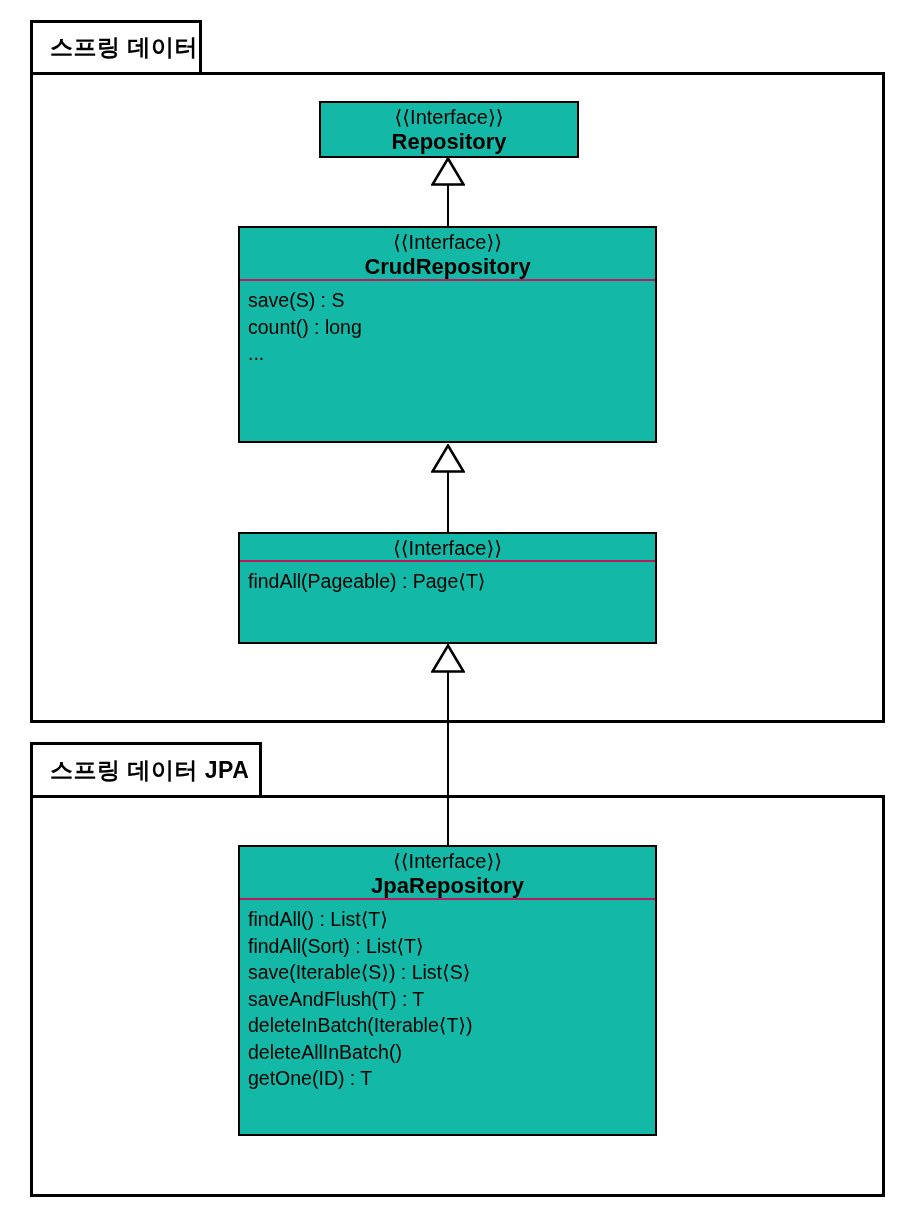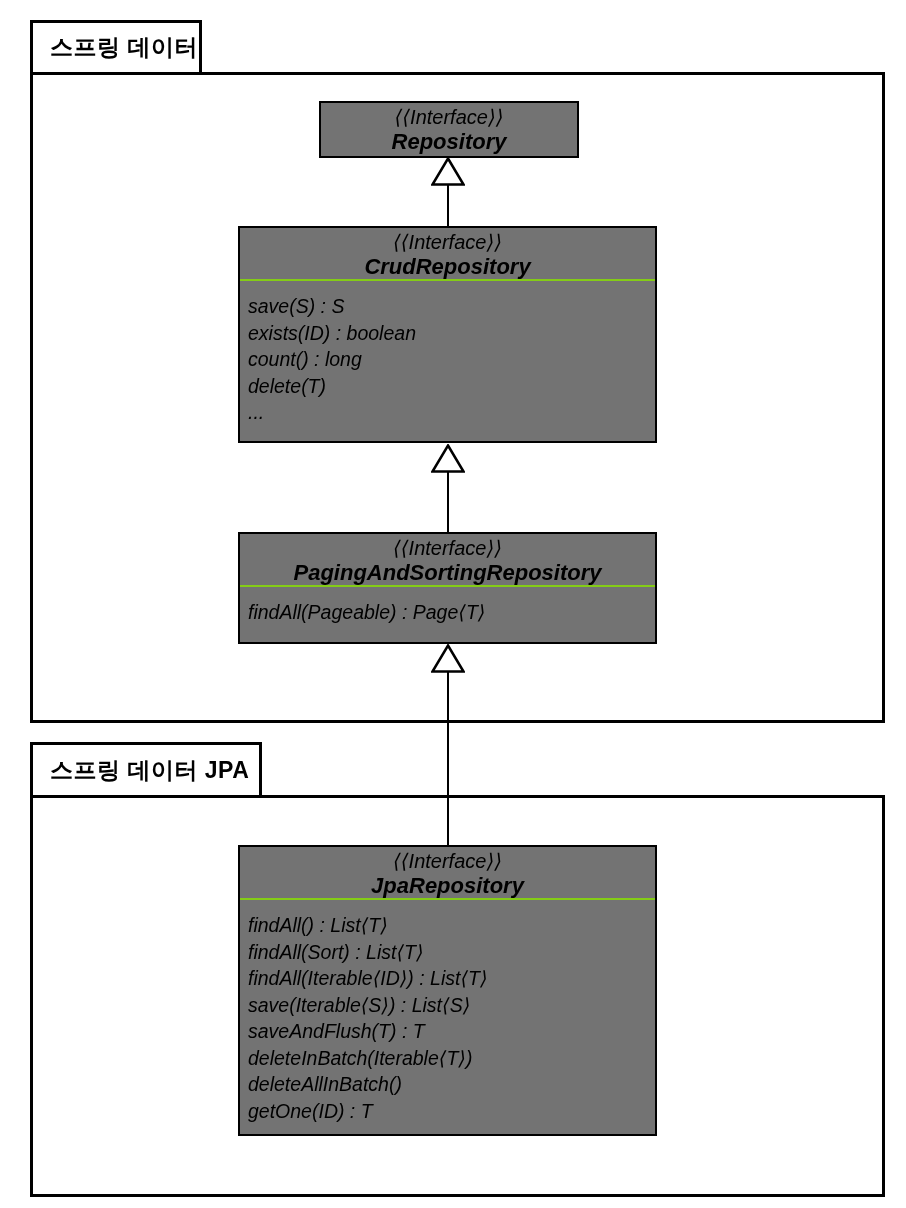--- a/index.html
+++ b/index.html
@@ -31,42 +31,41 @@
     position: absolute;
     border: 3px solid #000;
     background: #fff;
     z-index: 1;
   }
 
   
   .classbox {
     position: absolute;
     border: 2px solid #000;
-    background: #737373;
+    background: #14b8a6;
     z-index: 2;
-    font-style: italic;
   }
   .class-header {
     text-align: center;
     padding-top: 2px;
   }
   .stereotype {
     font-size: 20px;
     line-height: 24px;
     font-weight: 400;
   }
   .cname {
     font-size: 22px;
     line-height: 25px;
     font-weight: bold;
     text-align: center;
   }
   .methods {
-    border-top: 2px solid #84cc16;
-    padding: 12px 4px 0 8px;
+    border-top: 2px solid #be185d;
+    padding: 6px 4px 0 8px;
   }
   .method {
     font-size: 19.5px;
     line-height: 26.5px;
     white-space: nowrap;
   }
 
   
   .edge-line {
     position: absolute;
@@ -103,46 +102,42 @@
     </div>
   </div>
 
   <div class="classbox" style="left:238px; top:226px; width:419px; height:217px;">
     <div class="class-header">
       <div class="stereotype">⟨⟨Interface⟩⟩</div>
       <div class="cname">CrudRepository</div>
     </div>
     <div class="methods">
       <div class="method">save(S) : S</div>
-      <div class="method">exists(ID) : boolean</div>
       <div class="method">count() : long</div>
-      <div class="method">delete(T)</div>
       <div class="method">...</div>
     </div>
   </div>
 
   <div class="classbox" style="left:238px; top:532px; width:419px; height:112px;">
     <div class="class-header">
       <div class="stereotype">⟨⟨Interface⟩⟩</div>
-      <div class="cname">PagingAndSortingRepository</div>
     </div>
     <div class="methods">
       <div class="method">findAll(Pageable) : Page⟨T⟩</div>
     </div>
   </div>
 
   <div class="classbox" style="left:238px; top:845px; width:419px; height:291px;">
     <div class="class-header">
       <div class="stereotype">⟨⟨Interface⟩⟩</div>
       <div class="cname">JpaRepository</div>
     </div>
     <div class="methods">
       <div class="method">findAll() : List⟨T⟩</div>
       <div class="method">findAll(Sort) : List⟨T⟩</div>
-      <div class="method">findAll(Iterable⟨ID⟩) : List⟨T⟩</div>
       <div class="method">save(Iterable⟨S⟩) : List⟨S⟩</div>
       <div class="method">saveAndFlush(T) : T</div>
       <div class="method">deleteInBatch(Iterable⟨T⟩)</div>
       <div class="method">deleteAllInBatch()</div>
       <div class="method">getOne(ID) : T</div>
     </div>
   </div>
 
   <svg class="tri" style="left:431px; top:157px;" viewBox="0 0 34 29">
     <polygon points="17,1.5 32.5,27.5 1.5,27.5" fill="#ffffff" stroke="#000000" stroke-width="2.5"></polygon>

